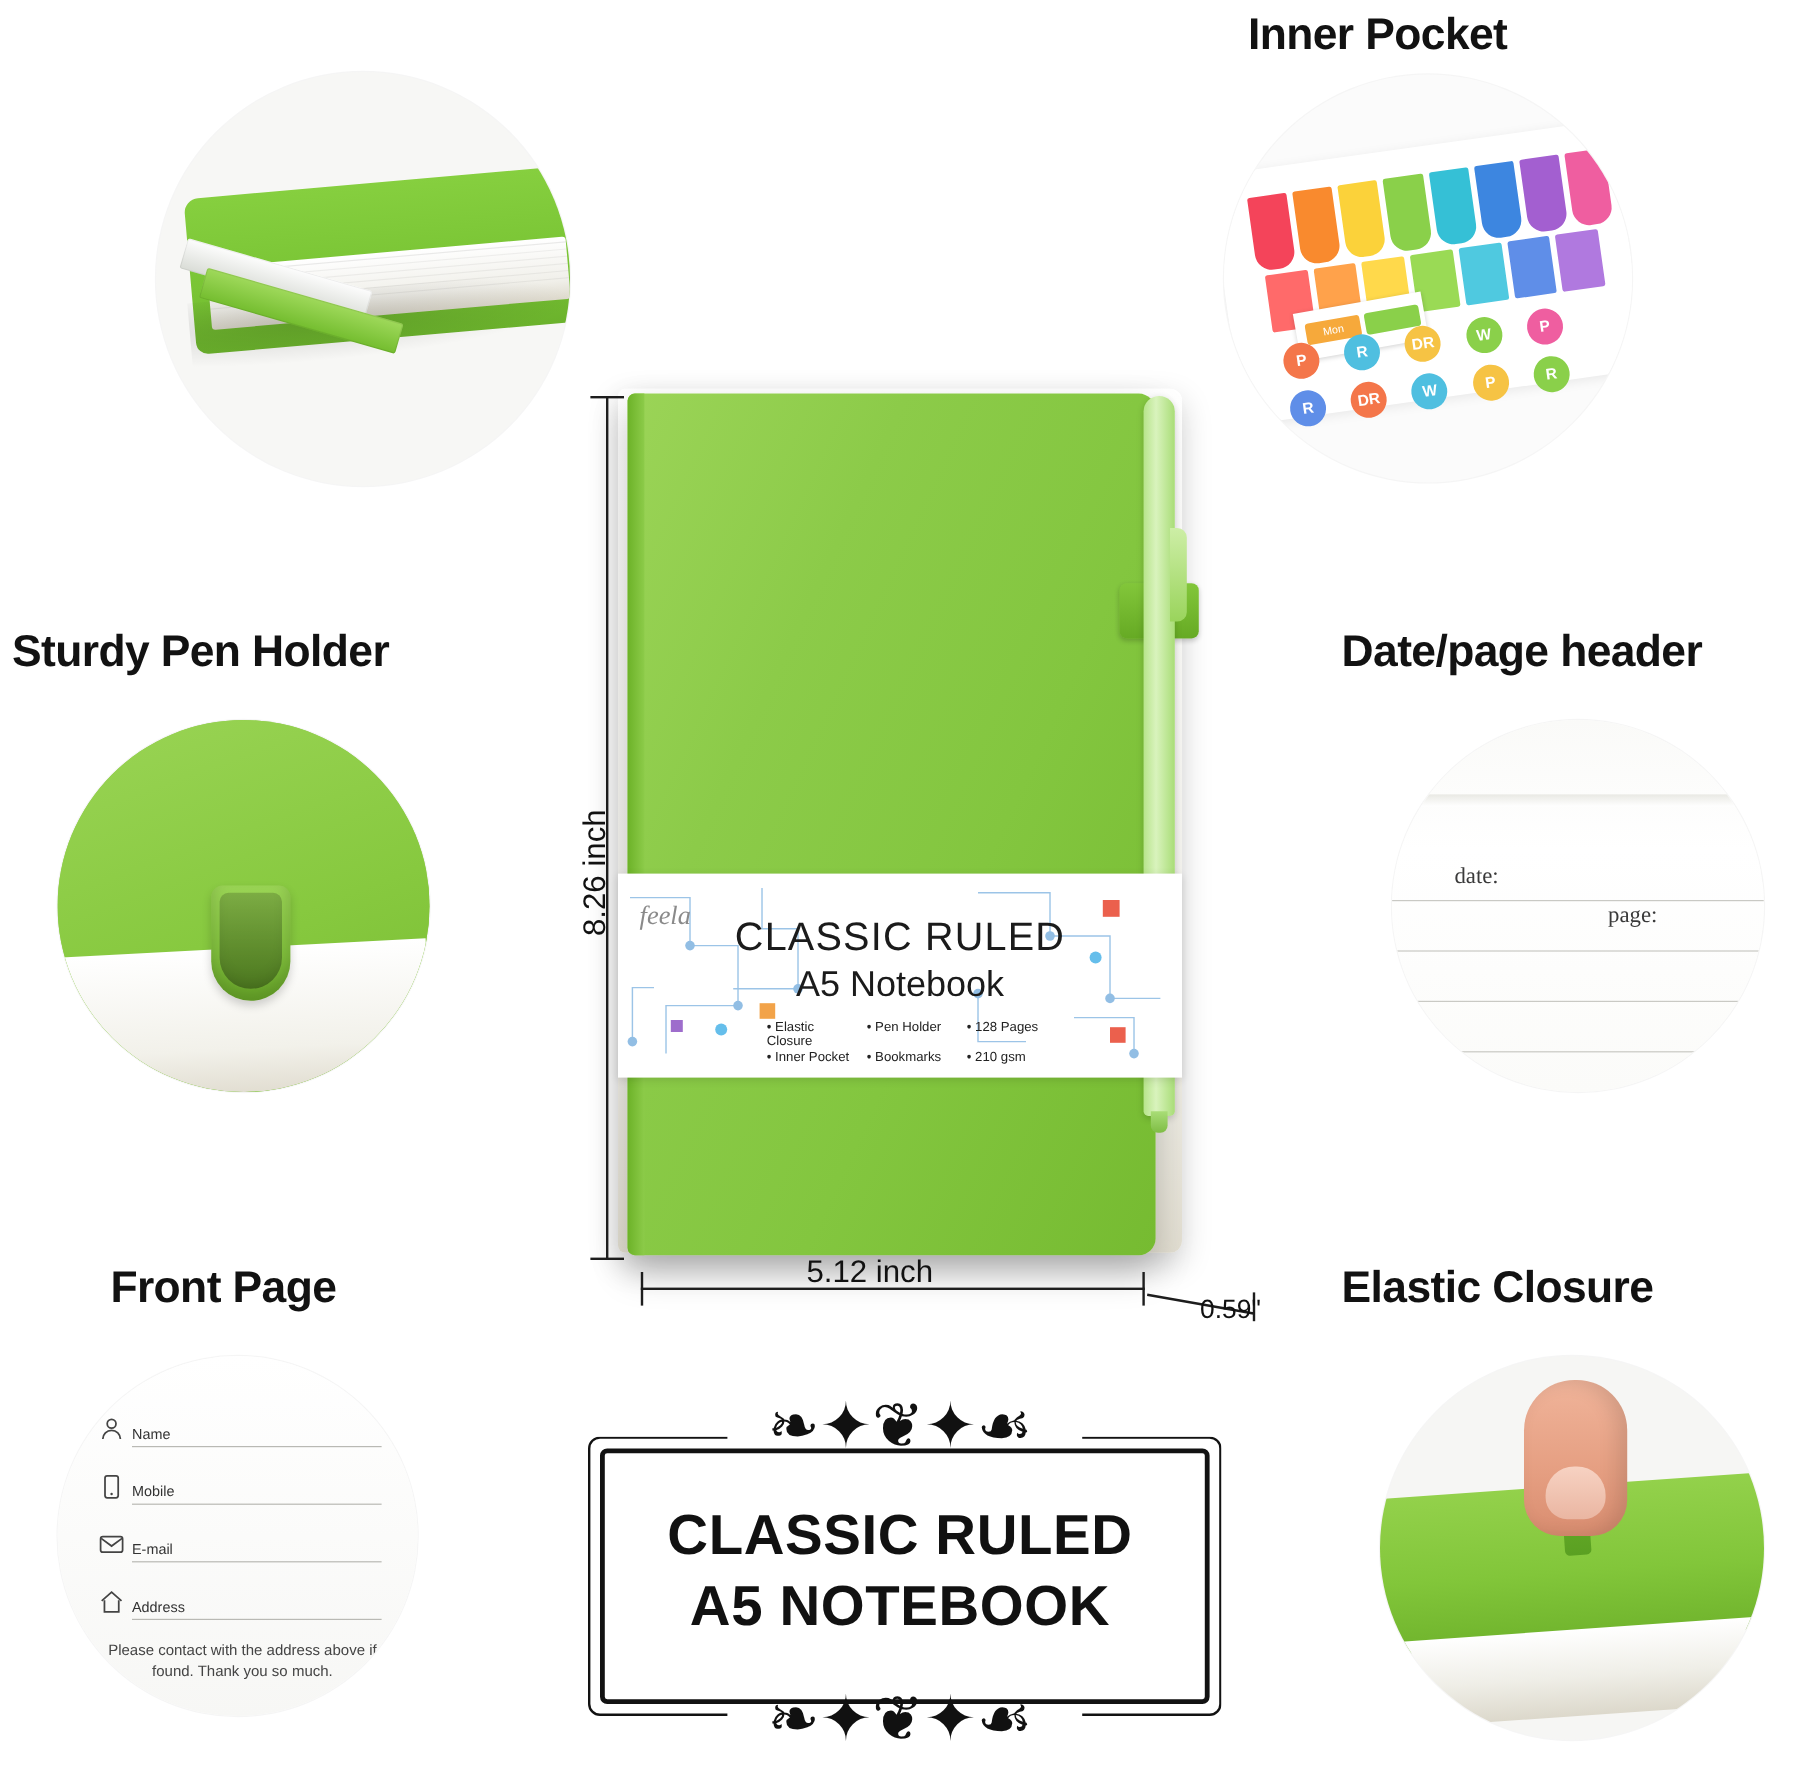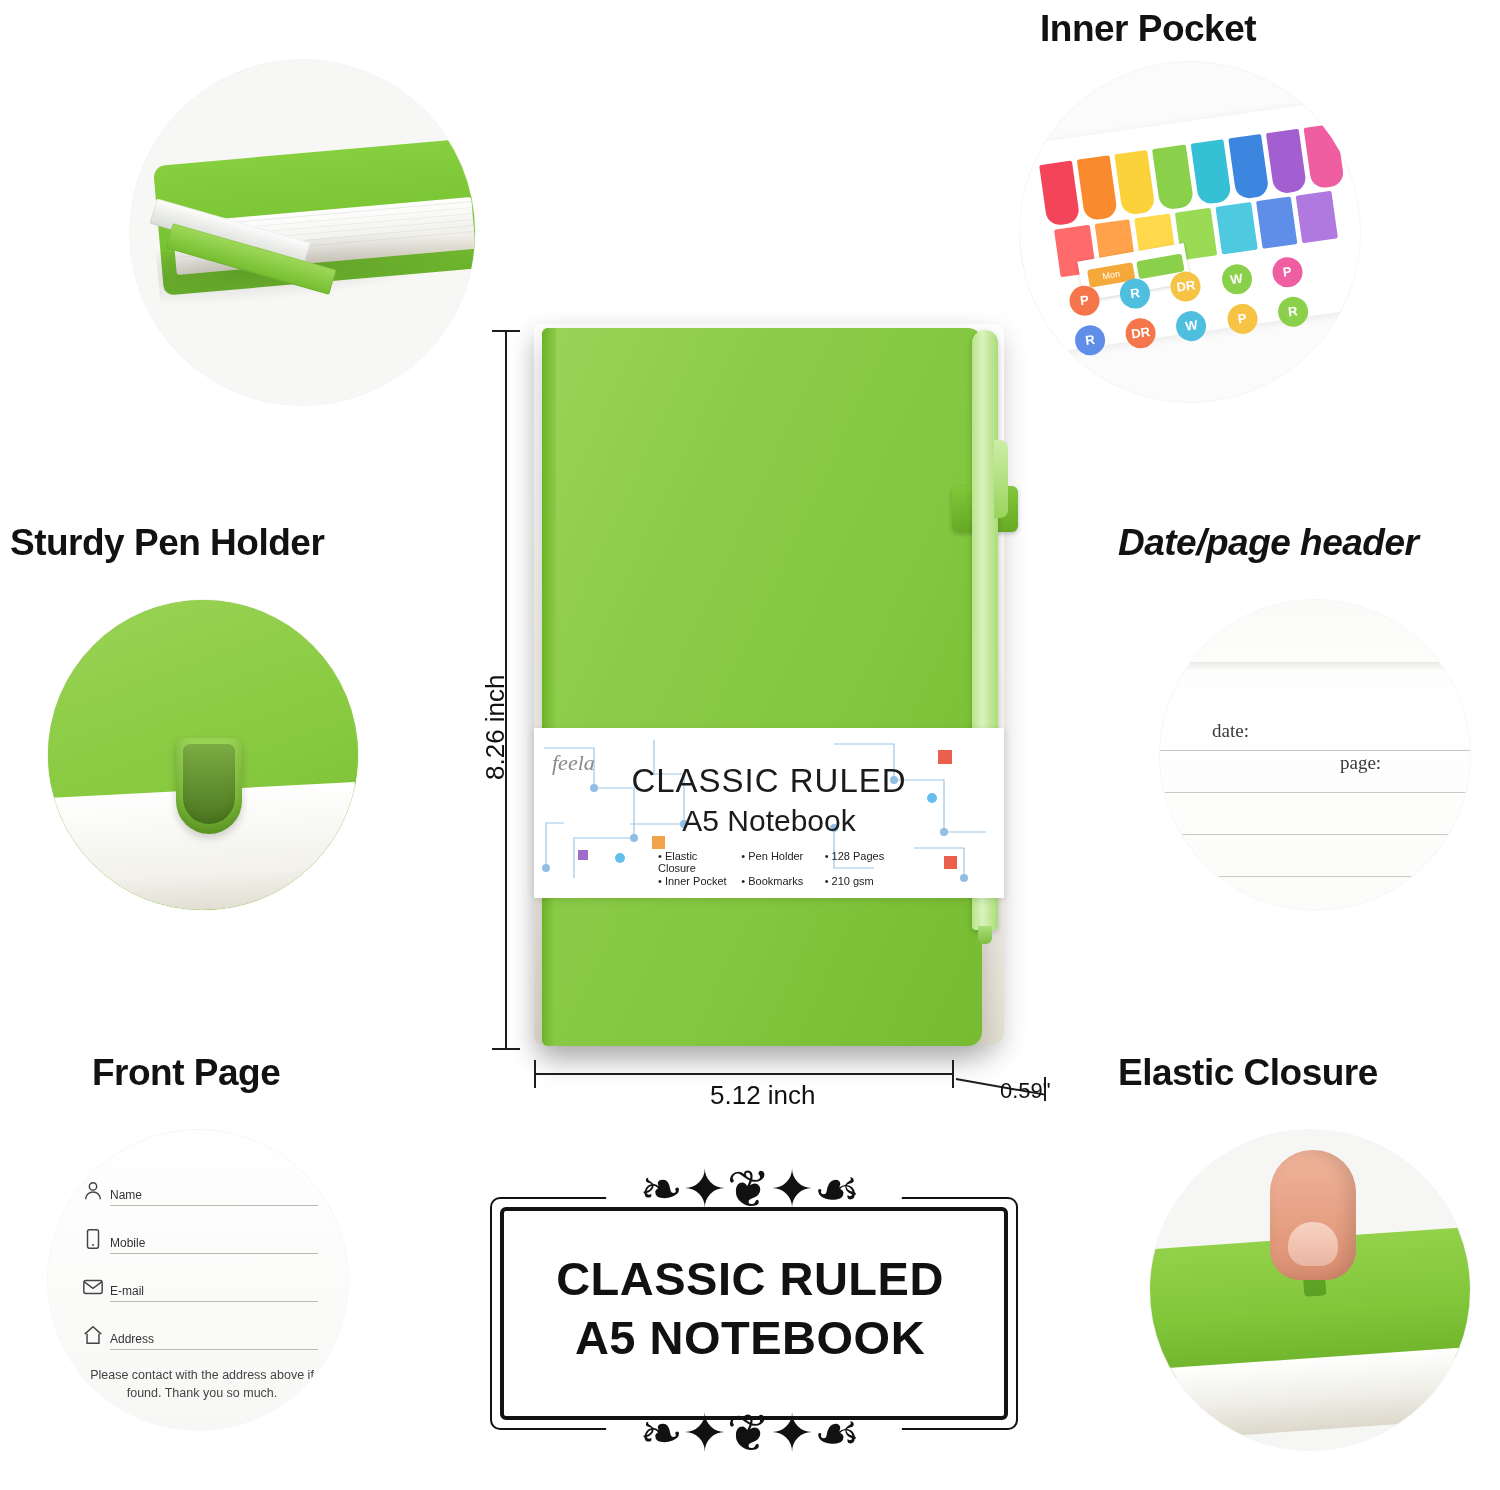--- a/index.html
+++ b/index.html
@@ -149,21 +149,21 @@
     border-radius:42px 42px 30px 30px;
     box-shadow:inset -8px 0 16px rgba(0,0,0,.12);
   }
   #c-elastic .nail{
     position:absolute;left:18px;top:72px;width:50px;height:44px;
     background:linear-gradient(180deg,#f7d2c2,#eab6a2);
     border-radius:24px 24px 18px 18px;
   }
 
   
-  #product{position:absolute;left:520px;top:310px;width:500px;height:760px;}
+  #product{position:absolute;left:501px;top:310px;width:500px;height:760px;}
   #product .backpage{
     position:absolute;left:14px;top:14px;width:470px;height:720px;
     background:linear-gradient(180deg,#ffffff 0%,#f3f2ec 70%,#e3dfd2 100%);
     border-radius:6px 10px 10px 6px;
     box-shadow:0 10px 26px rgba(0,0,0,.18);
   }
   #product .cover{
     position:absolute;left:22px;top:18px;width:440px;height:718px;
     background:linear-gradient(115deg,#9bd457 0%,#8ccb49 30%,#83c63f 62%,#76bb31 100%);
     border-radius:6px 14px 14px 6px;
@@ -246,21 +246,21 @@
   #banner .orn.top{top:8px;}
   #banner .orn.bot{bottom:-4px;}
 </style>
 </head>
 <body>
 
 <div class="stage">
 
   <div class="feat-label" style="left:1040px;top:8px;">Inner Pocket</div>
   <div class="feat-label" style="left:10px;top:522px;">Sturdy Pen Holder</div>
-  <div class="feat-label" style="left:1118px;top:522px;font-style:italic;">Date/page header</div>
+  <div class="feat-label" style="left:1118px;top:522px;">Date/page header</div>
   <div class="feat-label" style="left:92px;top:1052px;">Front Page</div>
   <div class="feat-label" style="left:1118px;top:1052px;">Elastic Closure</div>
 
   <div class="circle shadowed" id="c-bookmark">
     <div class="book-body"></div>
     <div class="pages"></div>
     <div class="spine-shadow"></div>
     <div class="ribbon-white"></div>
     <div class="ribbon-green"></div>
   </div>
@@ -436,21 +436,21 @@
   </div>
 
   <div class="dimline" style="left:505px;top:330px;width:2px;height:720px;"></div>
   <div class="dimline" style="left:492px;top:330px;width:28px;height:2px;"></div>
   <div class="dimline" style="left:492px;top:1048px;width:28px;height:2px;"></div>
   <div class="dimtext vert" style="left:480px;top:780px;">8.26 inch</div>
 
   <div class="dimline" style="left:534px;top:1073px;width:420px;height:2px;"></div>
   <div class="dimline" style="left:534px;top:1060px;width:2px;height:28px;"></div>
   <div class="dimline" style="left:952px;top:1060px;width:2px;height:28px;"></div>
-  <div class="dimtext" style="left:672px;top:1080px;margin-left:38px;">5.12 inch</div>
+  <div class="dimtext" style="left:672px;top:1044px;">5.12 inch</div>
 
   <div class="dimline" style="left:956px;top:1078px;width:90px;height:2px;transform:rotate(10deg);transform-origin:left center;"></div>
   <div class="dimline" style="left:1044px;top:1077px;width:2px;height:24px;"></div>
   <div class="dimtext" style="left:1000px;top:1078px;font-size:22px;">0.59"</div>
 
   <div id="banner">
     <div class="orn top">❧✦❦✦☙</div>
     <div class="frame"></div>
     <div class="bt1">CLASSIC RULED</div>
     <div class="bt2">A5 NOTEBOOK</div>

